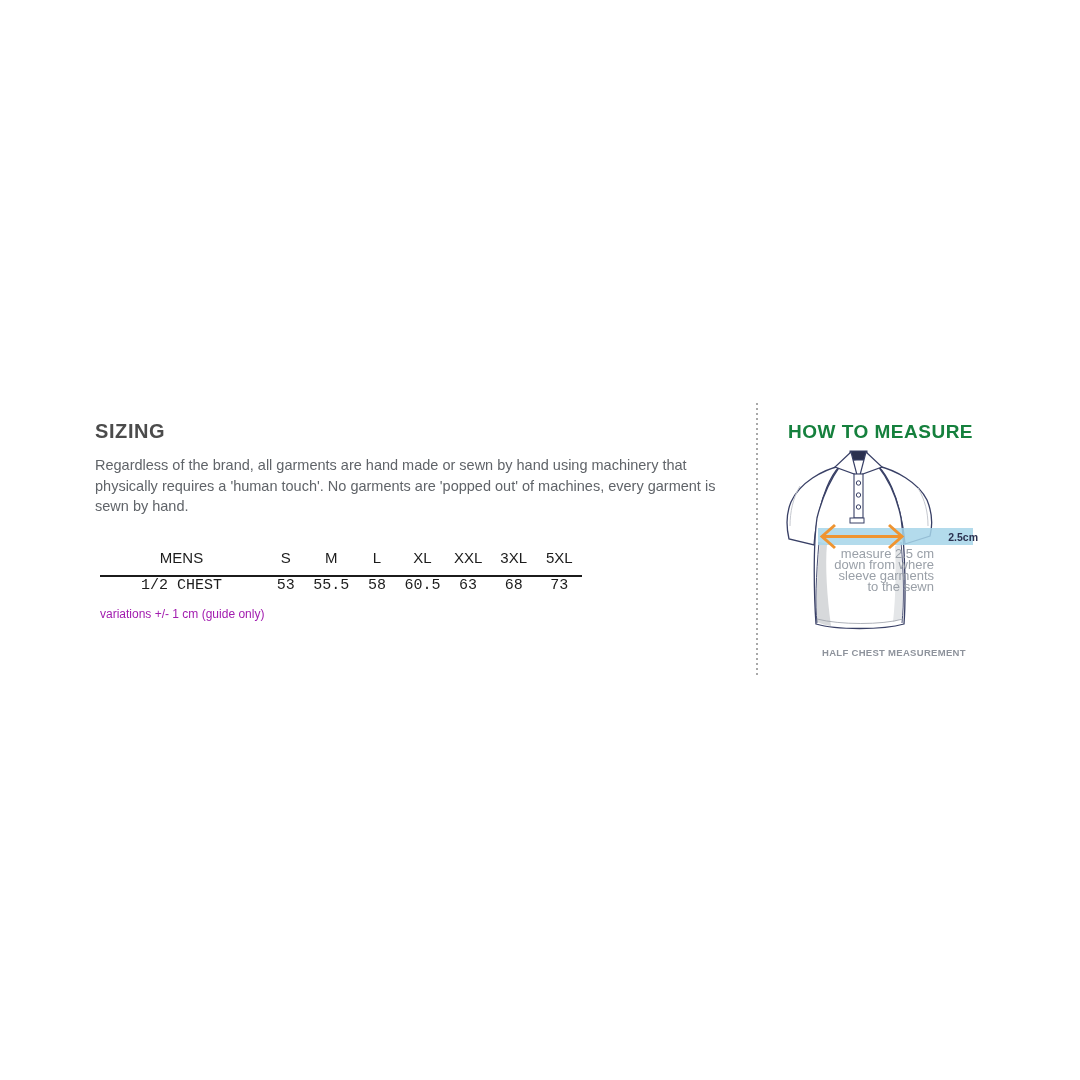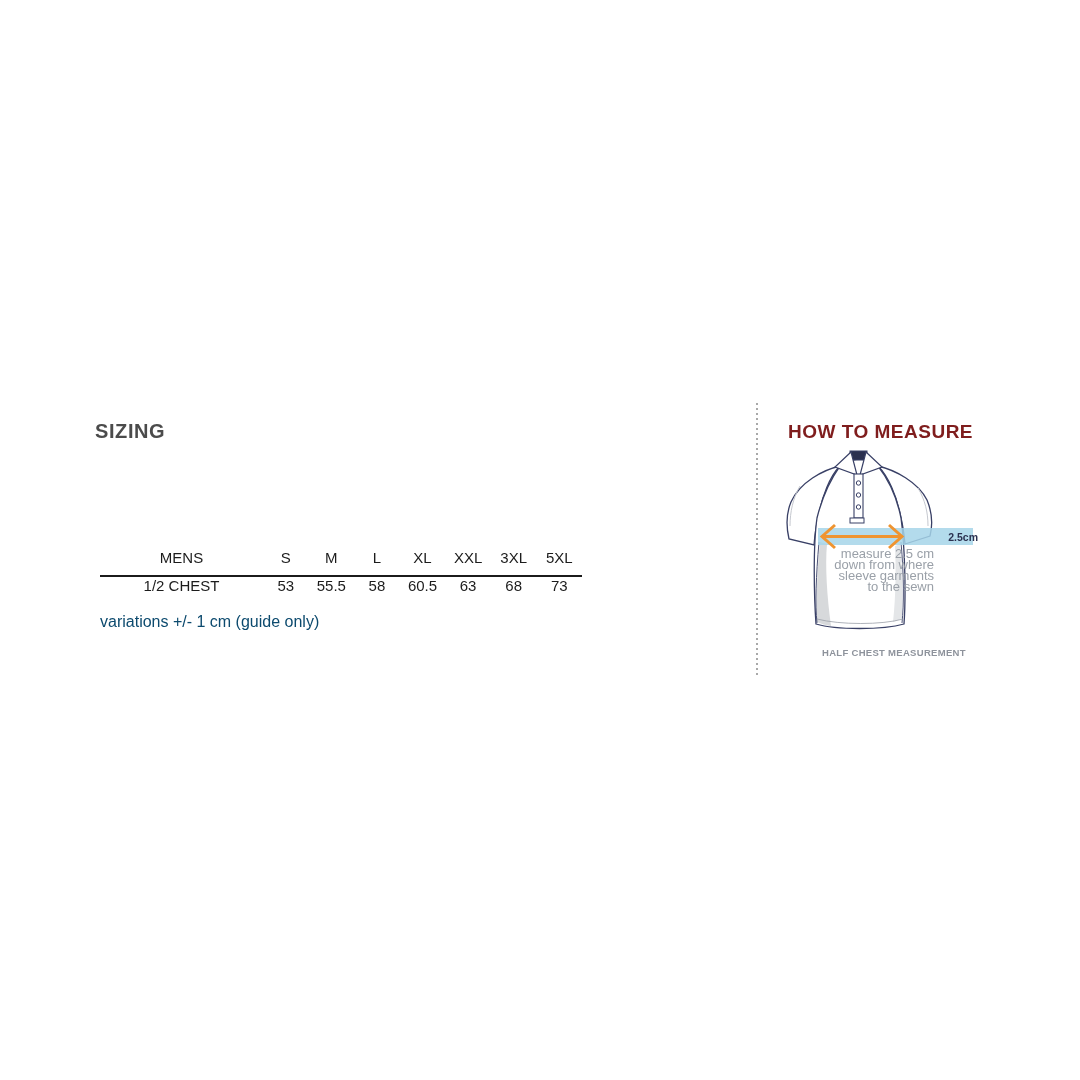--- a/index.html
+++ b/index.html
@@ -12,34 +12,34 @@
     position:absolute;left:95px;top:420px;margin:0;
     font-size:20px;font-weight:700;letter-spacing:.6px;color:#4b4b4b;
   }
   .sizing-para{
     position:absolute;left:95px;top:455px;width:640px;
     font-size:14.5px;line-height:20.5px;color:#606469;
   }
   .size-table{position:absolute;left:100px;top:549px;width:482px;}
   .t-row{display:flex;align-items:flex-start;}
   .t-row.header{height:24px;}
-  .t-row.data{height:30px;}
+  .t-row.data{height:30px;font-family:Liberation Mono, monospace;}
   .t-cell{flex:1;text-align:center;font-size:15px;color:#1c1c1c;}
   .t-cell.label{flex:0 0 163px;}
   .t-rule{height:2px;background:#1b1b1b;margin-top:2px;}
-  .t-note{margin-top:6px;font-size:16px;color:#0c4a6e;}
+  .t-note{font-size:12px;color:#a21caf;}
   
   .divider{
     position:absolute;left:756px;top:403px;width:2px;height:274px;
     background-image:repeating-linear-gradient(to bottom,#a9a9a9 0 2px,transparent 2px 5px);
   }
   
   .measure-title{
     position:absolute;left:788px;top:421px;margin:0;
-    font-size:19px;font-weight:700;letter-spacing:.5px;color:#7f1d1d;
+    font-size:19px;font-weight:700;letter-spacing:.5px;color:#15803d;
   }
   .shirt-svg{position:absolute;left:778px;top:446px;width:200px;height:200px;}
   .band-label{
     position:absolute;left:928px;top:529px;width:50px;height:17px;
     line-height:17px;text-align:right;font-size:10.5px;font-weight:700;color:#2b3150;
   }
   .annotation{
     position:absolute;left:834px;top:548px;width:100px;text-align:right;
     font-size:13px;line-height:11px;color:#9aa0a8;
   }
@@ -48,20 +48,25 @@
     font-size:9.5px;font-weight:700;letter-spacing:.3px;color:#8e939c;margin-left:20px;
   }
 </style>
 </head>
 <body>
 
 <div class="canvas">
 
   <h1 class="sizing-title">SIZING</h1>
 
+  <div class="sizing-para">
+    <div>Regardless of the brand, all garments are hand made or sewn by hand using machinery that</div>
+    <div>physically requires a 'human touch'. No garments are 'popped out' of machines, every garment is</div>
+    <div>sewn by hand.</div>
+  </div>
 
   <div class="size-table">
     <div class="t-row header">
       <div class="t-cell label">MENS</div>
       <div class="t-cell">S</div>
       <div class="t-cell">M</div>
       <div class="t-cell">L</div>
       <div class="t-cell">XL</div>
       <div class="t-cell">XXL</div>
       <div class="t-cell">3XL</div>

